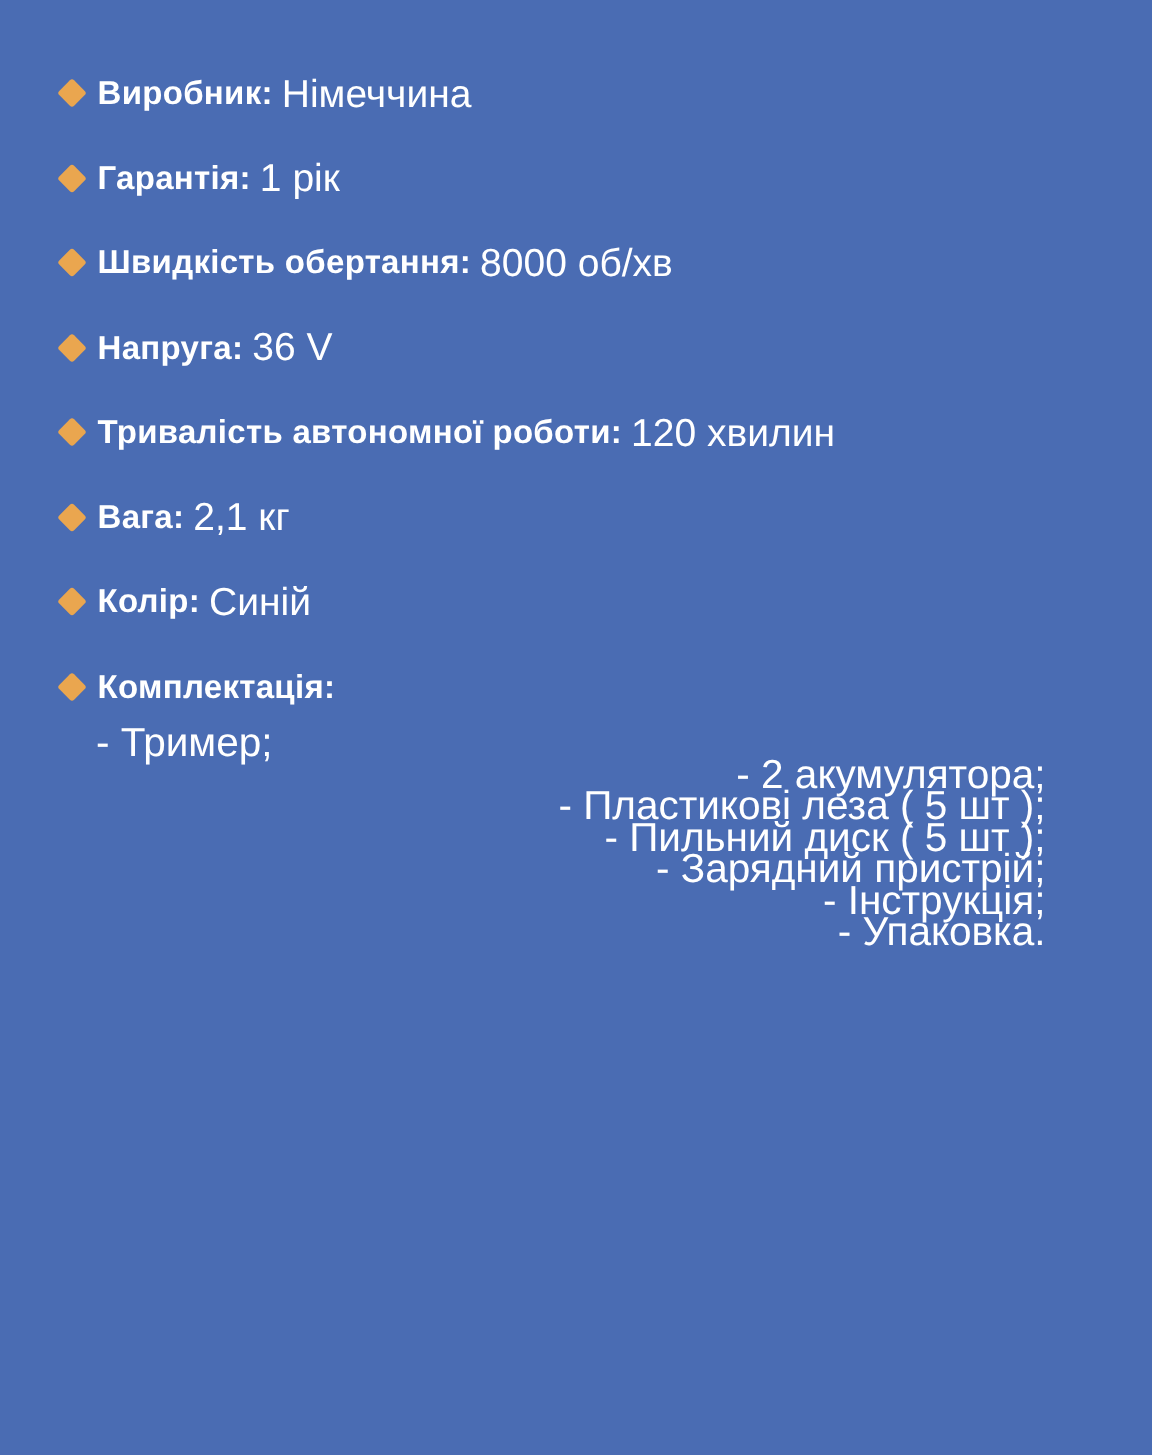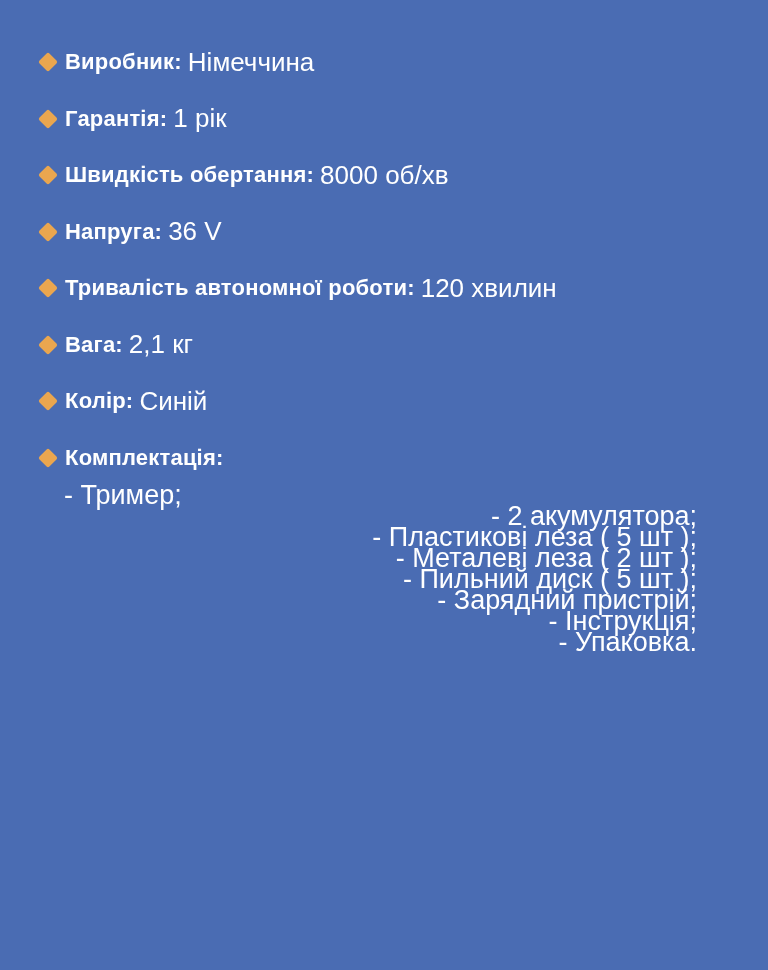--- a/index.html
+++ b/index.html
@@ -129,21 +129,20 @@
 
   </li>
 </ul>
   <ul class="package-list">
   <li class="pkg-row">- Тример;</li>
 
   <li class="pkg-row">- 2 акумулятора;</li>
 
   <li class="pkg-row">- Пластикові леза ( 5 шт );</li>
 
-  <li class="pkg-row">- Металеві леза ( 2 шт );</li>
 
   <li class="pkg-row">- Пильний диск ( 5 шт );</li>
 
   <li class="pkg-row">- Зарядний пристрій;</li>
 
 
   <li class="pkg-row">- Інструкція;</li>
 
   <li class="pkg-row">- Упаковка.</li>
 </ul>

